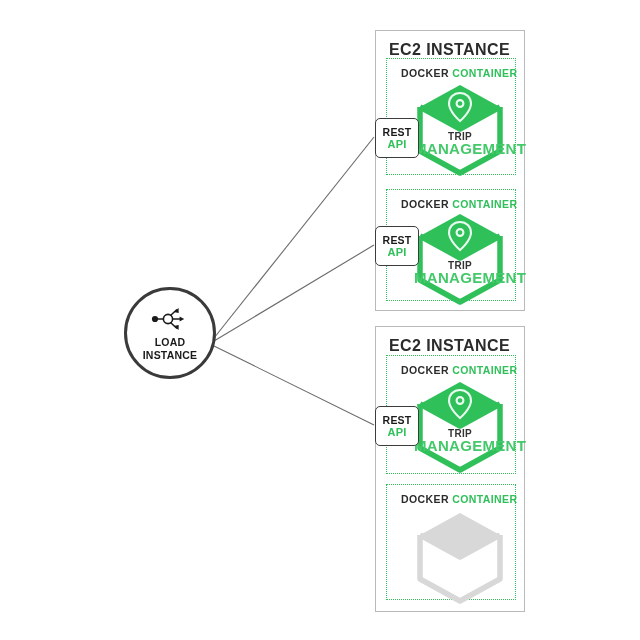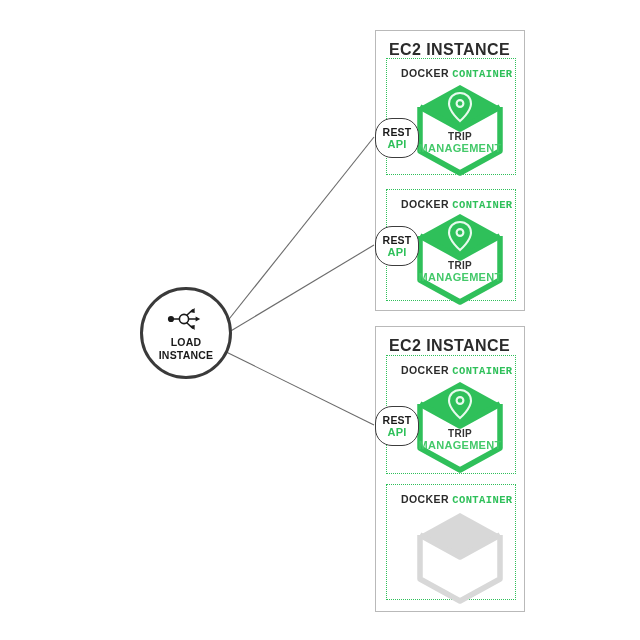--- a/index.html
+++ b/index.html
@@ -24,21 +24,21 @@
     position: absolute;
     left: 0; top: 0;
     width: 640px;
     height: 640px;
     pointer-events: none;
   }
 
   
   .lb-node {
     position: absolute;
-    left: 140px;
+    left: 124px;
     top: 287px;
     width: 92px;
     height: 92px;
     border: 3px solid #3a3a3a;
     border-radius: 50%;
     background: #ffffff;
     box-sizing: border-box;
     display: flex;
     flex-direction: column;
     align-items: center;
@@ -92,21 +92,20 @@
     font-weight: bold;
     letter-spacing: 0.4px;
     white-space: nowrap;
   }
   .docker-title .dk {
     color: #2b2b2b;
     margin-top: 8px;
   }
   .docker-title .ct {
     color: #2fc05a;
-    font-family: Liberation Mono, monospace;
   }
 
   
   .cube-wrap {
     position: absolute;
     width: 92px;
     height: 96px;
   }
   .cube-svg {
     position: absolute;
@@ -125,34 +124,34 @@
   }
   .cube-text .l1 {
     display: block;
     font-size: 10px;
     font-weight: bold;
     color: #333333;
     letter-spacing: 0.3px;
   }
   .cube-text .l2 {
     display: block;
-    font-size: 11px;
+    font-size: 15px;
     font-weight: bold;
     color: #44c96a;
     letter-spacing: 0.3px;
   }
 
   
   .rest {
     position: absolute;
     width: 44px;
     height: 40px;
     box-sizing: border-box;
     border: 1.5px solid #3c3c3c;
-    border-radius: 17px;
+    border-radius: 5px;
     background: #ffffff;
     display: flex;
     flex-direction: column;
     align-items: center;
     justify-content: center;
     line-height: 12px;
   }
   .rest .r1 {
     font-size: 10.5px;
     font-weight: bold;

